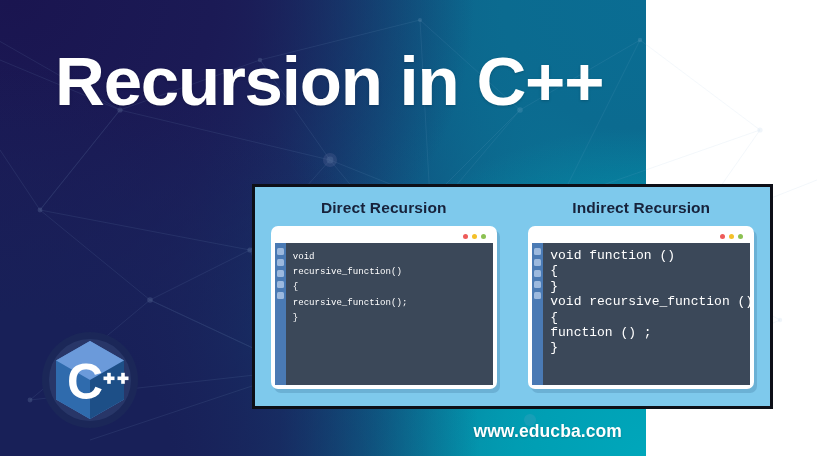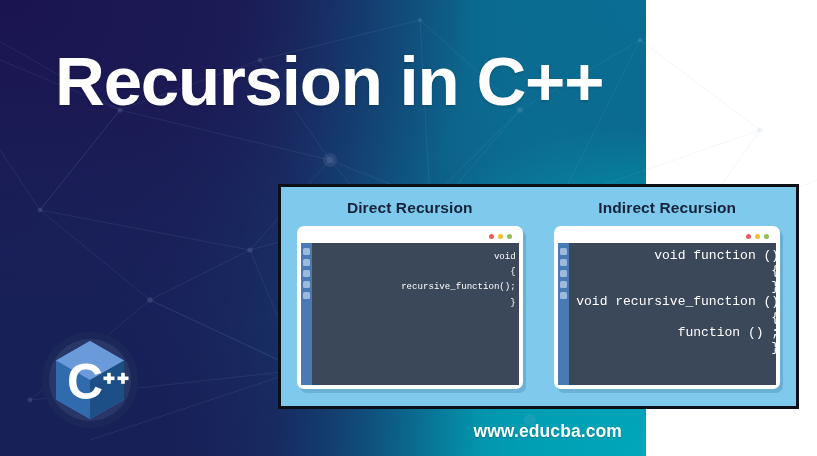--- a/index.html
+++ b/index.html
@@ -12,21 +12,20 @@
 
   #slide {
     position:relative;
     width:646px; height:456px;
     background:
       radial-gradient(ellipse 120% 140% at 0% 100%,   #182058 0%,  #182058 22%, rgba(24,32,88,0) 62%),
       radial-gradient(ellipse 110% 130% at 2% 0%,     #1a1550 0%,  #1b1a55 28%, rgba(27,26,85,0) 65%),
       radial-gradient(ellipse 95%  120% at 100% 100%, #00a7bb 0%,  #009fb4 18%, rgba(0,159,180,0) 60%),
       radial-gradient(ellipse 100% 130% at 100% 0%,   #0a6d93 0%,  #0b6b90 22%, rgba(11,107,144,0) 62%),
       linear-gradient(100deg, #1b1a55 0%, #1c2a63 30%, #10507e 62%, #0b7e9c 82%, #00a3b7 100%);
-    text-align: right;
   }
 
   
   #net { position:absolute; inset:0; width:817px; height:456px; opacity:.40; pointer-events:none; }
 
   
   .title {
     position:absolute; left:55px; top:47px;
     font-size:69px; line-height:1.0;
     font-weight:700; color:#ffffff;
@@ -41,21 +40,21 @@
   .footer {
     position:absolute; right:24px; bottom:14px;
     font-size:17.5px; font-weight:700; color:#ffffff;
     letter-spacing:.1px;
     text-shadow:0 1px 2px rgba(0,0,0,.22);
     margin-top:8px;
   }
 
   
   .container {
-    position:absolute; left:278px; top:184px;
+    position:absolute; left:252px; top:184px;
     width:521px; height:225px;
     background:#7ec9ec;
     border:3px solid #0d0f17;
     display:flex;
   }
   .col {
     flex:1 1 0;
     display:flex; flex-direction:column; align-items:center;
     padding-top:12px;
   }
@@ -196,20 +195,21 @@
         <div class="body">
           <div class="strip">
             <span class="strip-box"></span>
             <span class="strip-box"></span>
             <span class="strip-box"></span>
             <span class="strip-box"></span>
             <span class="strip-box"></span>
           </div>
           <div class="code">
             <div class="line">void</div>
+            <div class="line">recursive_function()</div>
             <div class="line">{</div>
             <div class="line">recursive_function();</div>
             <div class="line">}</div>
           </div>
         </div>
       </div>
     </div>
 
     <div class="col">
       <div class="col-heading">Indirect Recursion</div>

